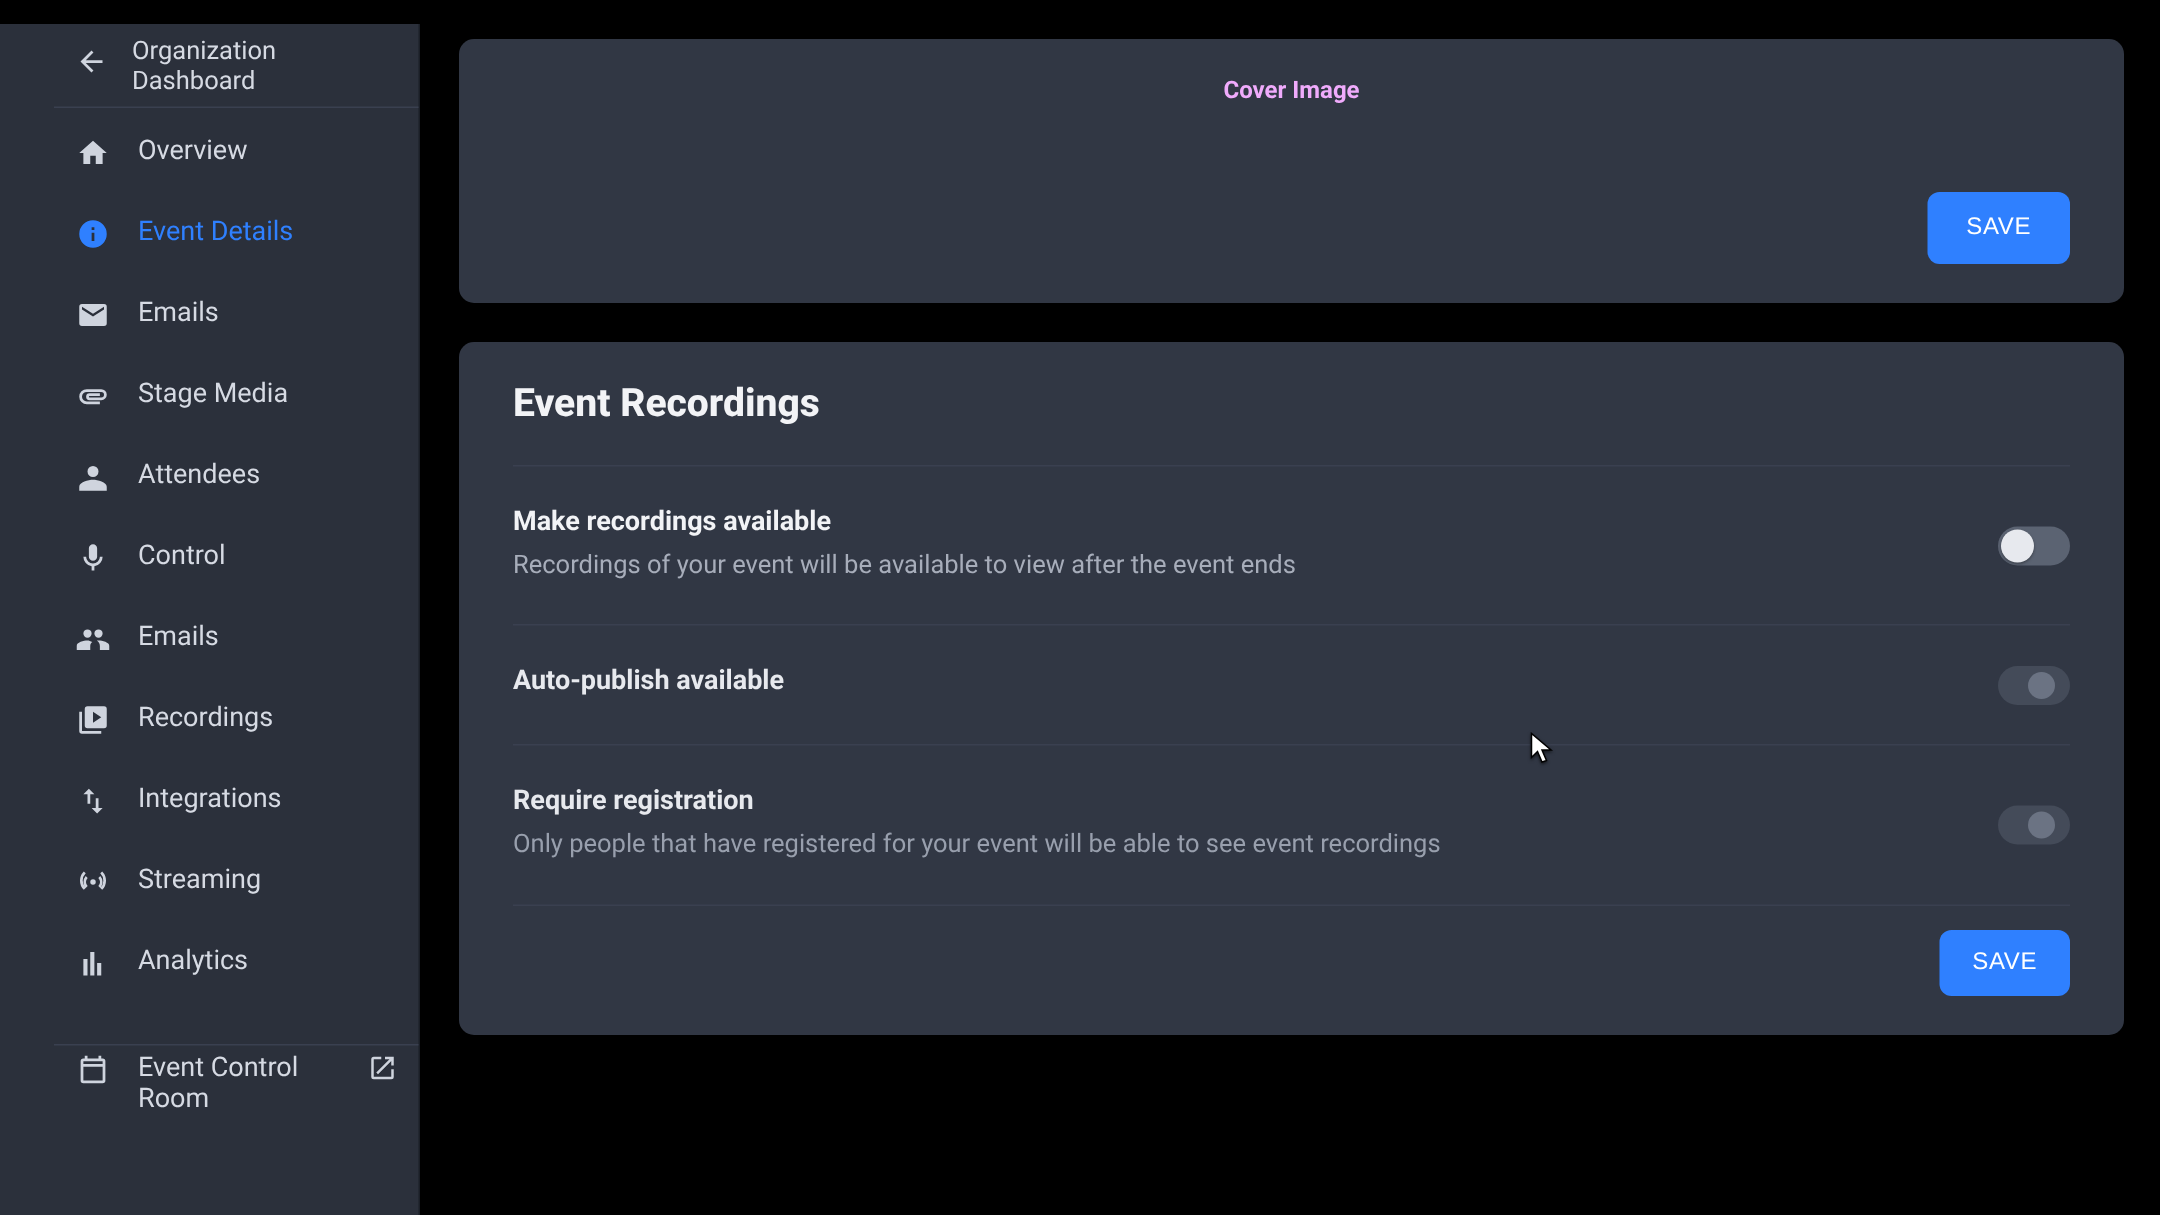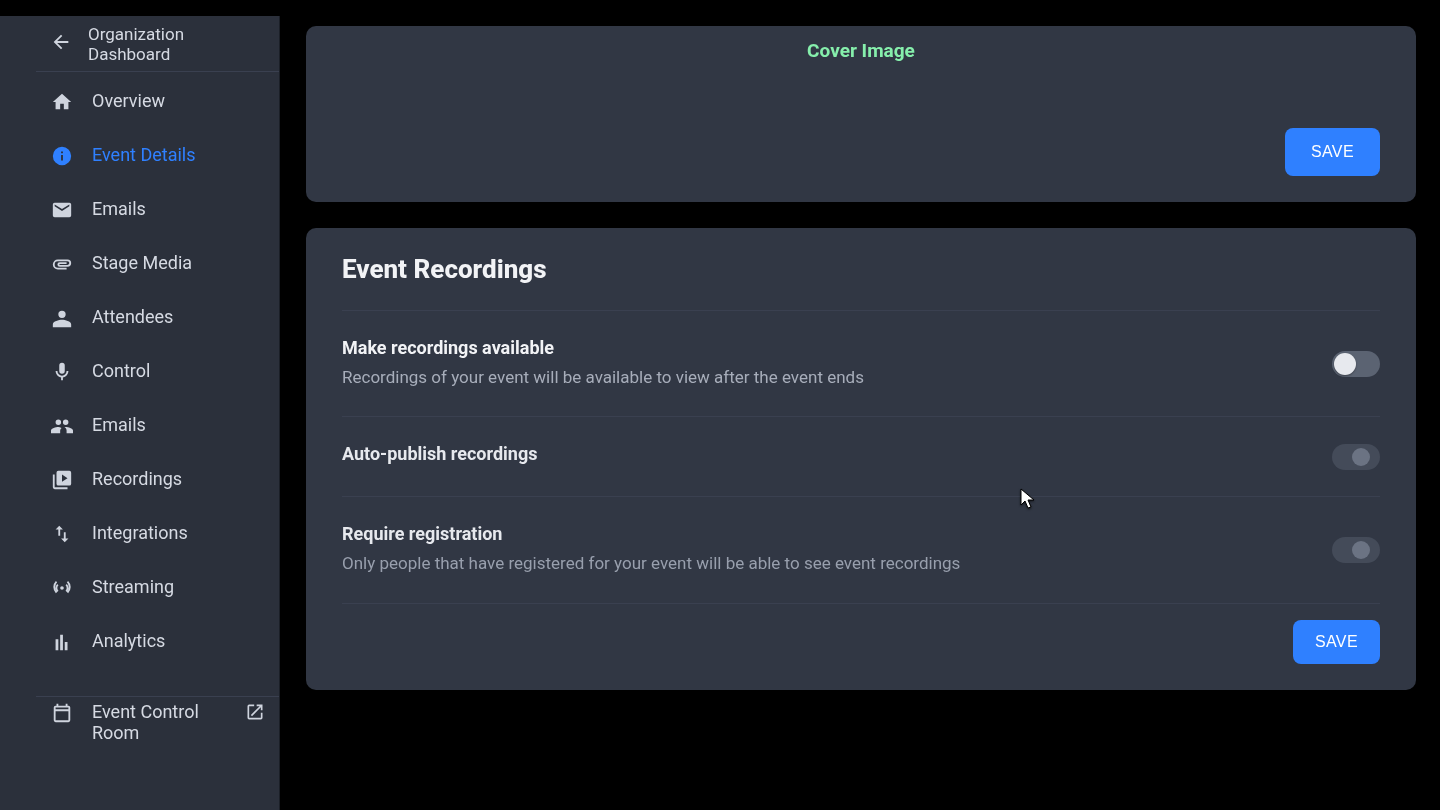--- a/index.html
+++ b/index.html
@@ -109,26 +109,26 @@
   .cover-card {
     height: 176px;
     position: relative;
     display: flex;
     flex-direction: column;
     align-items: stretch;
     justify-content: flex-end;
   }
   .cover-title {
     position: absolute;
-    top: 13px;
+    top: 24px;
     left: 50%;
     transform: translateX(-50%);
-    font-size: 19px;
+    font-size: 16px;
     font-weight: 700;
-    color: #86efac;
+    color: #f0abfc;
   }
 
   .btn-row {
     display: flex;
     justify-content: flex-end;
   }
   .btn-save {
     background: #2f80ff;
     color: #fff;
     border: none;
@@ -362,21 +362,21 @@
           <div class="setting-desc">Recordings of your event will be available to view after the event ends</div>
         </div>
         <div class="spacer"></div>
         <div class="toggle" role="switch" aria-checked="false">
           <div class="knob"></div>
         </div>
       </div>
 
       <div class="setting-row row-faded">
         <div class="setting-text">
-          <div class="setting-title">Auto-publish recordings</div>
+          <div class="setting-title">Auto-publish available</div>
         </div>
         <div class="spacer"></div>
         <div class="toggle disabled" role="switch" aria-checked="false" aria-disabled="true">
           <div class="knob"></div>
         </div>
       </div>
 
       <div class="setting-row row-faded">
         <div class="setting-text">
           <div class="setting-title">Require registration</div>

